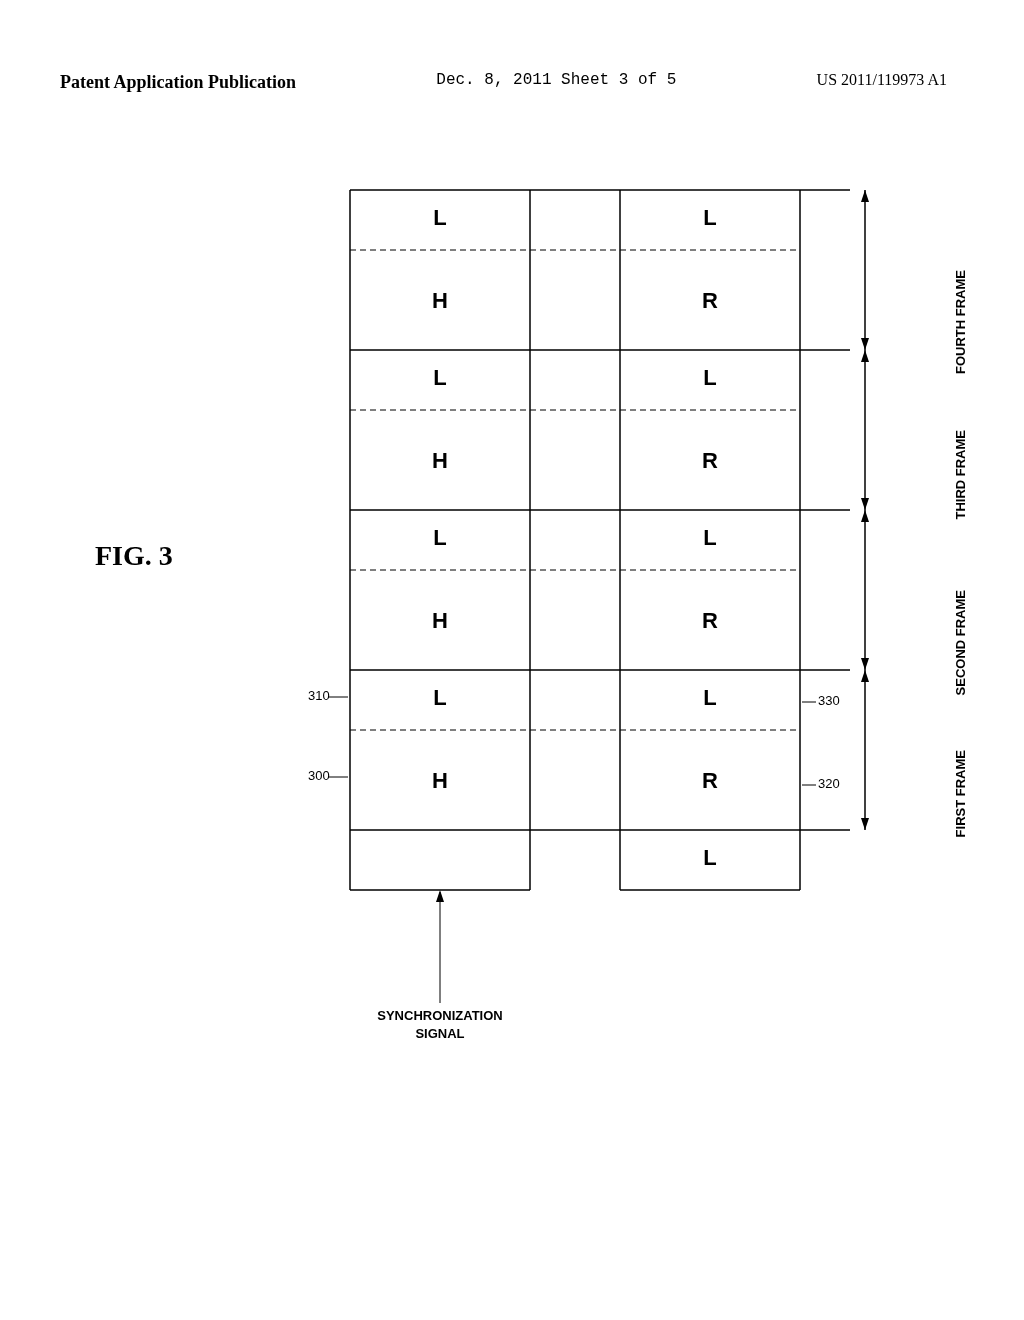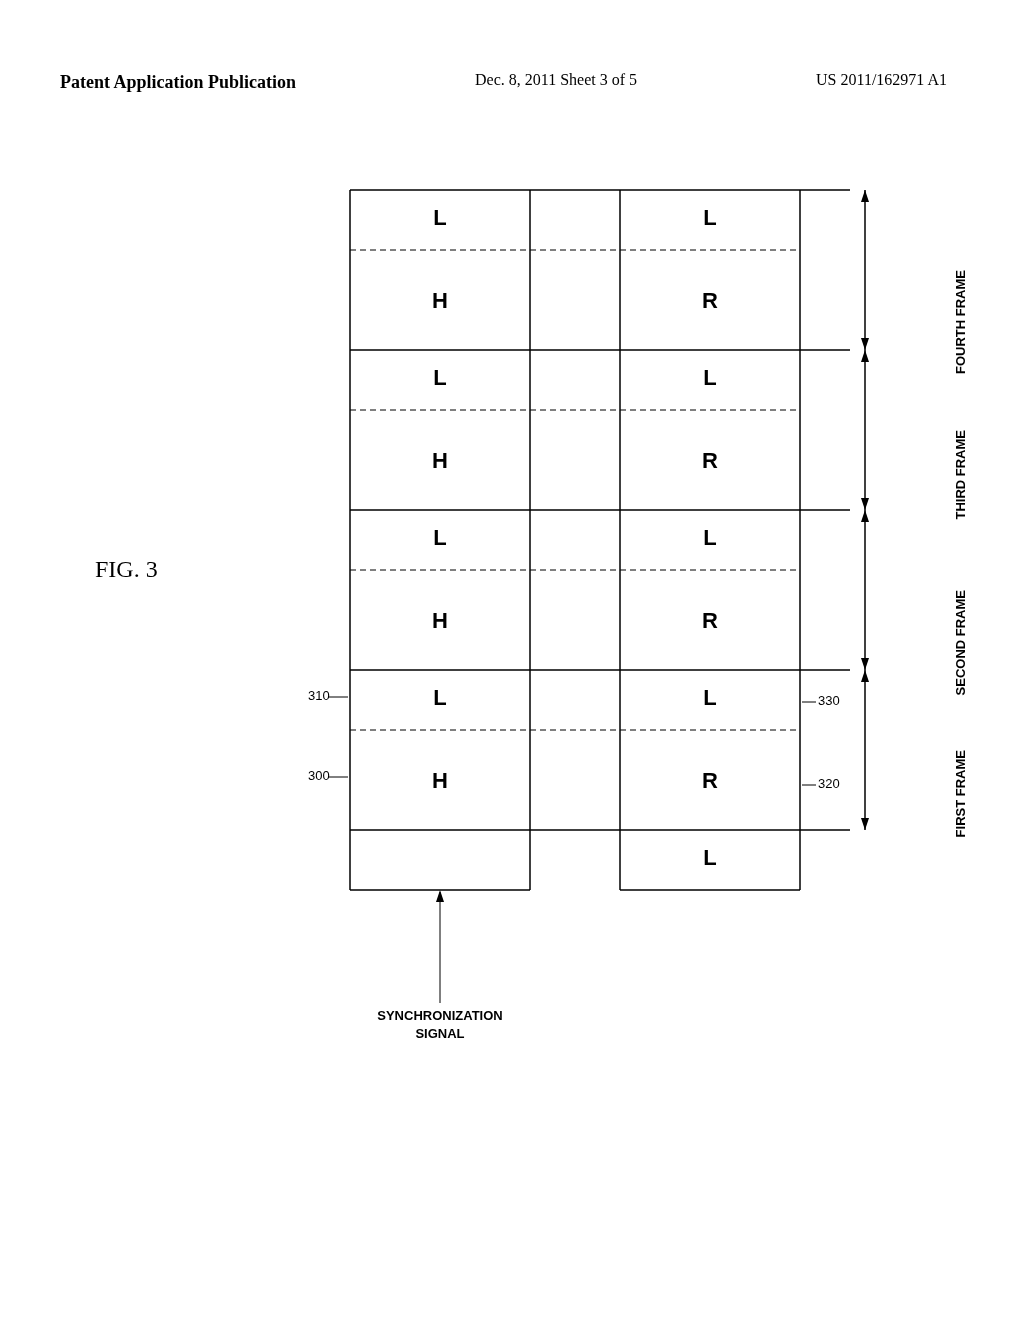--- a/index.html
+++ b/index.html
@@ -24,33 +24,34 @@
       padding: 0 60px;
     }
     .header-left {
       font-weight: bold;
       font-size: 18px;
       line-height: 1.3;
     }
     .header-center {
       font-size: 16px;
       text-align: right;
+      font-family: Liberation Mono, monospace;
     }
     .header-right {
       font-size: 16px;
       text-align: right;
     }
 
     
     .fig-label {
       position: absolute;
       left: 95px;
-      top: 556px;
-      font-size: 24px;
-      font-weight: normal;
+      top: 540px;
+      font-size: 28px;
+      font-weight: bold;
       writing-mode: horizontal-tb;
     }
 
     
     .diagram {
       position: absolute;
       top: 160px;
       left: 290px;
       width: 680px;
       height: 1060px;
@@ -61,21 +62,21 @@
       width: 100%;
       height: 100%;
     }
   </style>
 </head>
 <body>
 
 <div class="header">
   <div class="header-left">Patent Application Publication</div>
   <div class="header-center">Dec. 8, 2011    Sheet 3 of 5</div>
-  <div class="header-right">US 2011/162971 A1</div>
+  <div class="header-right">US 2011/119973 A1</div>
 </div>
 
 <div class="fig-label">FIG. 3</div>
 
 <div class="diagram">
   <svg viewBox="0 0 680 1060" xmlns="http://www.w3.org/2000/svg" font-family="Arial, sans-serif" font-size="14">
 
     <line x1="60" y1="30" x2="60" y2="730" stroke="black" stroke-width="1.5"></line>
 
     <line x1="240" y1="30" x2="240" y2="730" stroke="black" stroke-width="1.5"></line>

